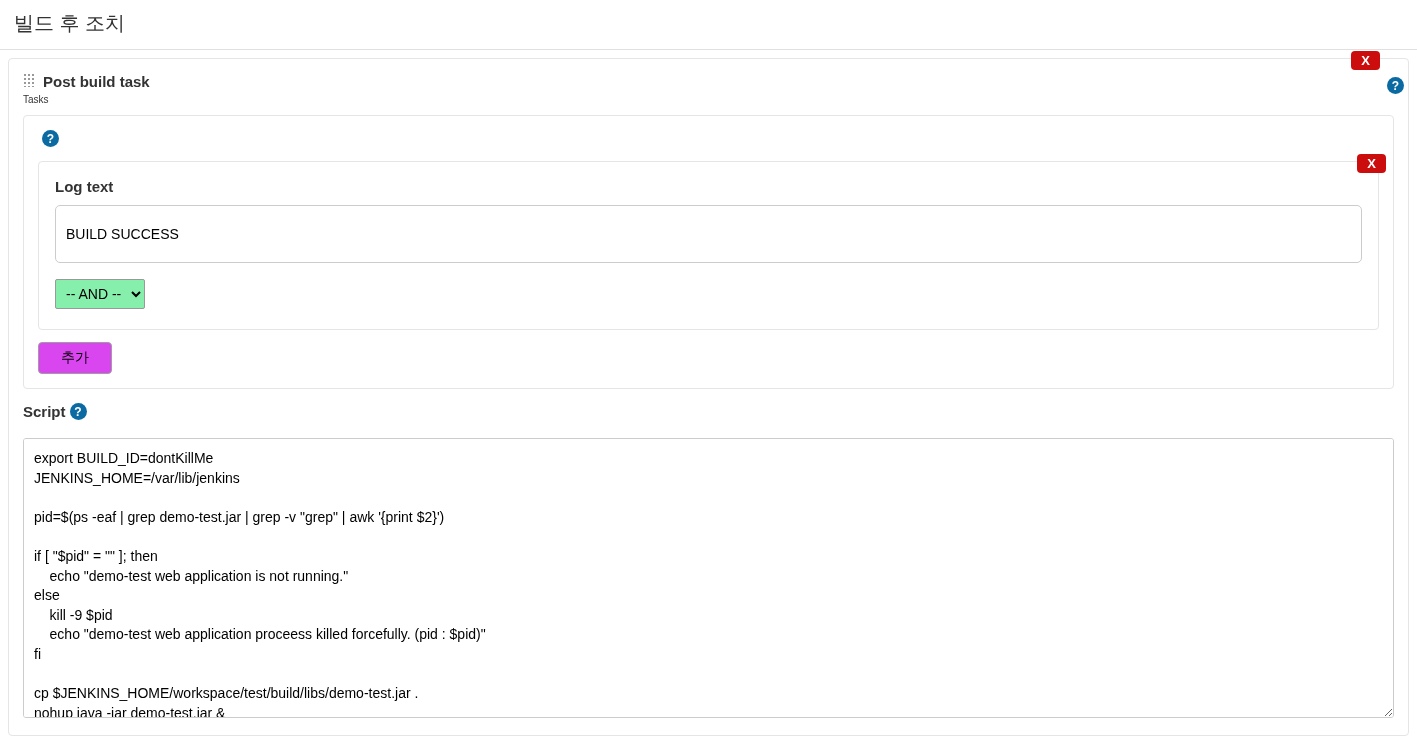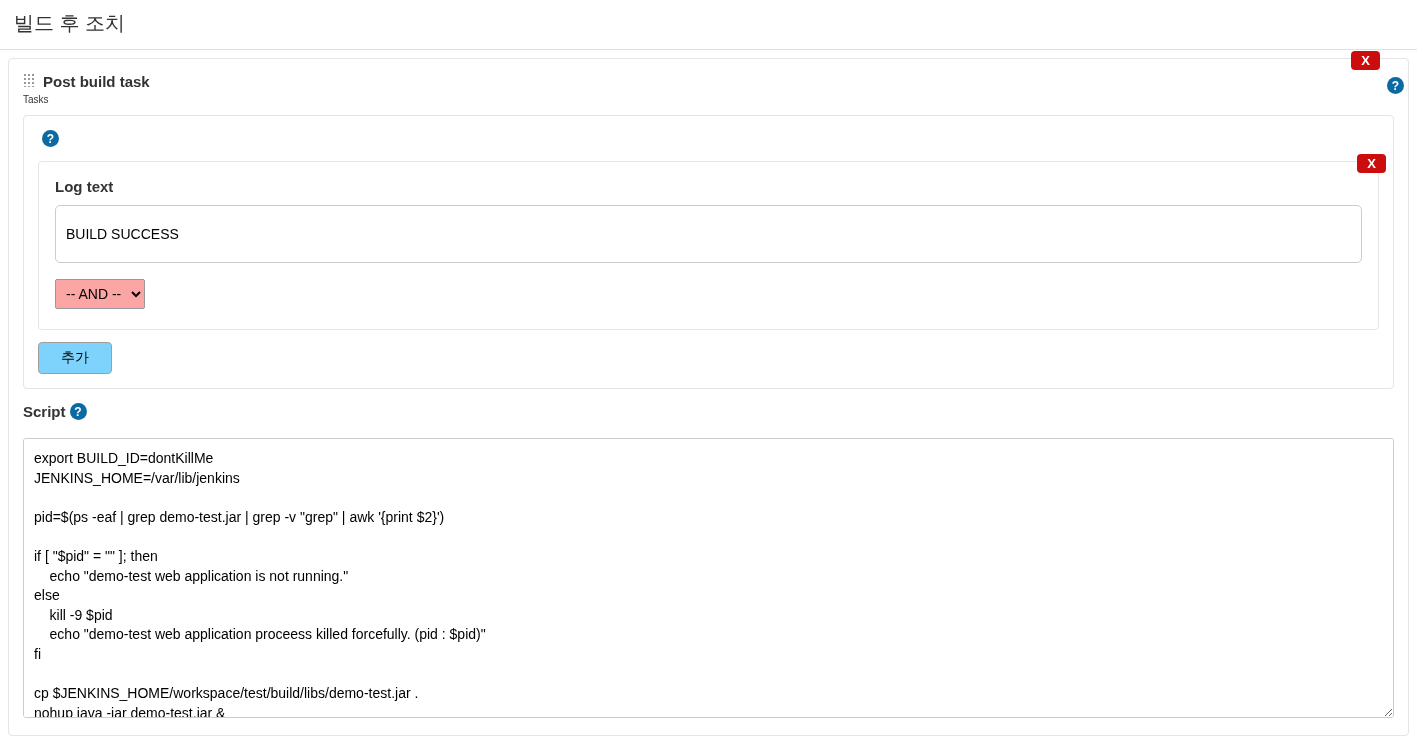--- a/index.html
+++ b/index.html
@@ -121,30 +121,30 @@
   border-radius: 5px;
   padding: 20px 10px;
   font-size: 14px;
   font-family: inherit;
 }
 .select-input {
   border: 1px solid #999;
   border-radius: 2px;
   padding: 5px 6px;
   font-size: 14px;
-  background: #fca5a5;
+  background: #86efac;
   min-width: 85px;
 }
 .field-group {
   margin-bottom: 16px;
 }
 .field-group:last-child { margin-bottom: 0; }
 .add-btn {
   border: 1px solid #9e9e9e;
-  background: #7dd3fc;
+  background: #d946ef;
   border-radius: 4px;
   padding: 6px 22px;
   font-size: 14px;
   cursor: pointer;
 }
 .script-label-row {
   display: flex;
   align-items: center;
   margin-bottom: 18px;
 }

